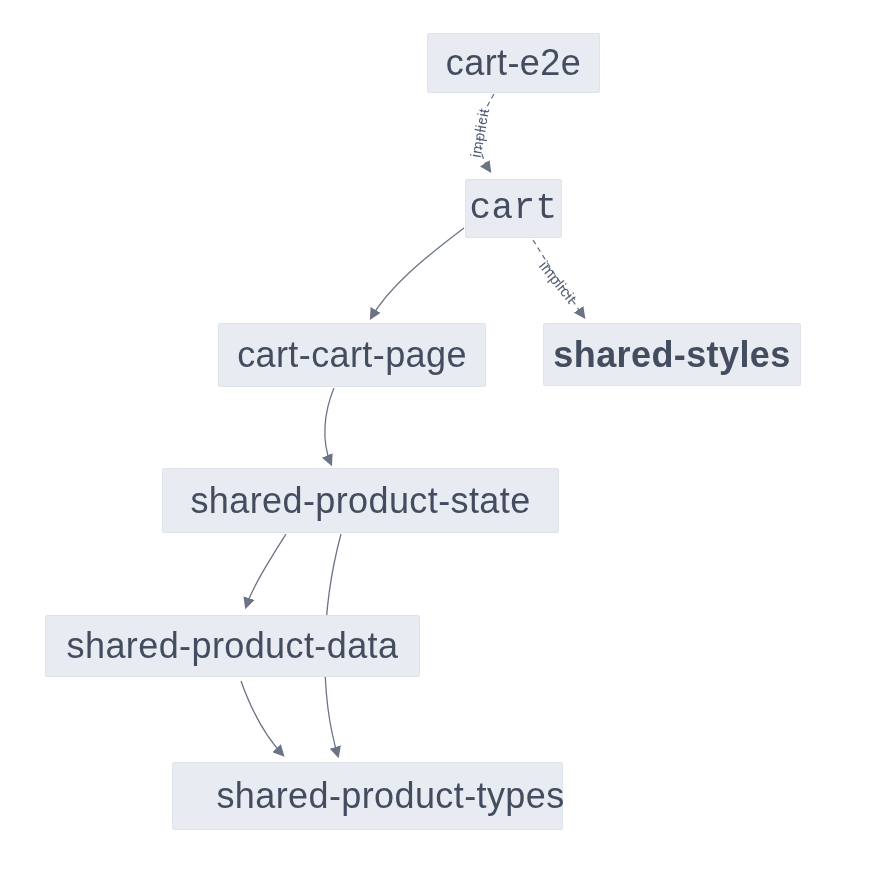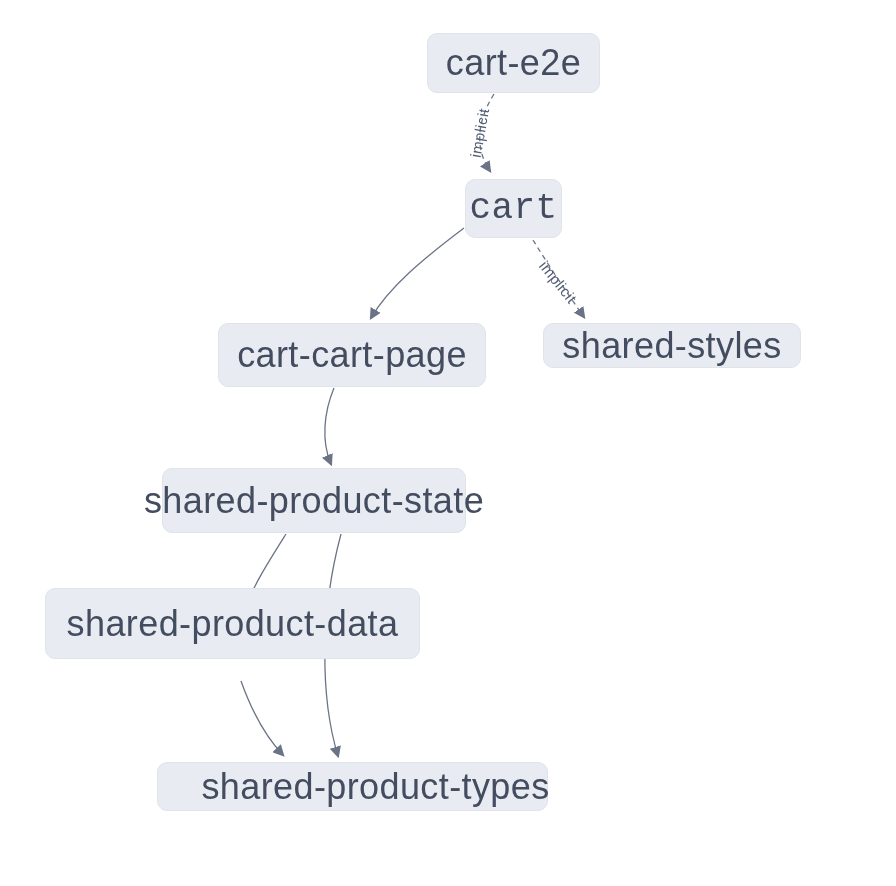--- a/index.html
+++ b/index.html
@@ -34,21 +34,21 @@
     font-family: "Liberation Sans", "DejaVu Sans", sans-serif;
     font-size: 15px;
     font-weight: 500;
     letter-spacing: 0.5px;
     fill: #525e74;
   }
   .node {
     position: absolute;
     background: #e8ebf1;
     border: 1px solid #dfe3ea;
-    border-radius: 10px;
+    border-radius: 2px;
     box-sizing: border-box;
     display: flex;
     align-items: center;
     justify-content: center;
     cursor: pointer;
   }
   .node-label {
     color: #434d5f;
     font-size: 36px;
     letter-spacing: 0.4px;
@@ -91,29 +91,29 @@
   </div>
 
   <div class="node" style="left:465px; top:179px; width:97px; height:59px;font-family:Liberation Mono, monospace;">
     <span class="node-label">cart</span>
   </div>
 
   <div class="node" style="left:218px; top:323px; width:268px; height:64px;">
     <span class="node-label">cart-cart-page</span>
   </div>
 
-  <div class="node" style="left:543px; top:323px; width:258px; height:45px;">
+  <div class="node" style="left:543px; top:323px; width:258px; height:63px;font-weight:bold;">
     <span class="node-label">shared-styles</span>
   </div>
 
-  <div class="node" style="left:162px; top:468px; width:304px; height:65px;">
+  <div class="node" style="left:162px; top:468px; width:397px; height:65px;">
     <span class="node-label">shared-product-state</span>
   </div>
 
-  <div class="node" style="left:45px; top:588px; width:375px; height:71px;">
+  <div class="node" style="left:45px; top:615px; width:375px; height:62px;">
     <span class="node-label">shared-product-data</span>
   </div>
 
-  <div class="node" style="left:157px; top:762px; width:391px; height:49px;padding-left:46px;">
+  <div class="node" style="left:172px; top:762px; width:391px; height:68px;padding-left:46px;">
     <span class="node-label">shared-product-types</span>
   </div>
 
 </div>
 
 </body></html>

